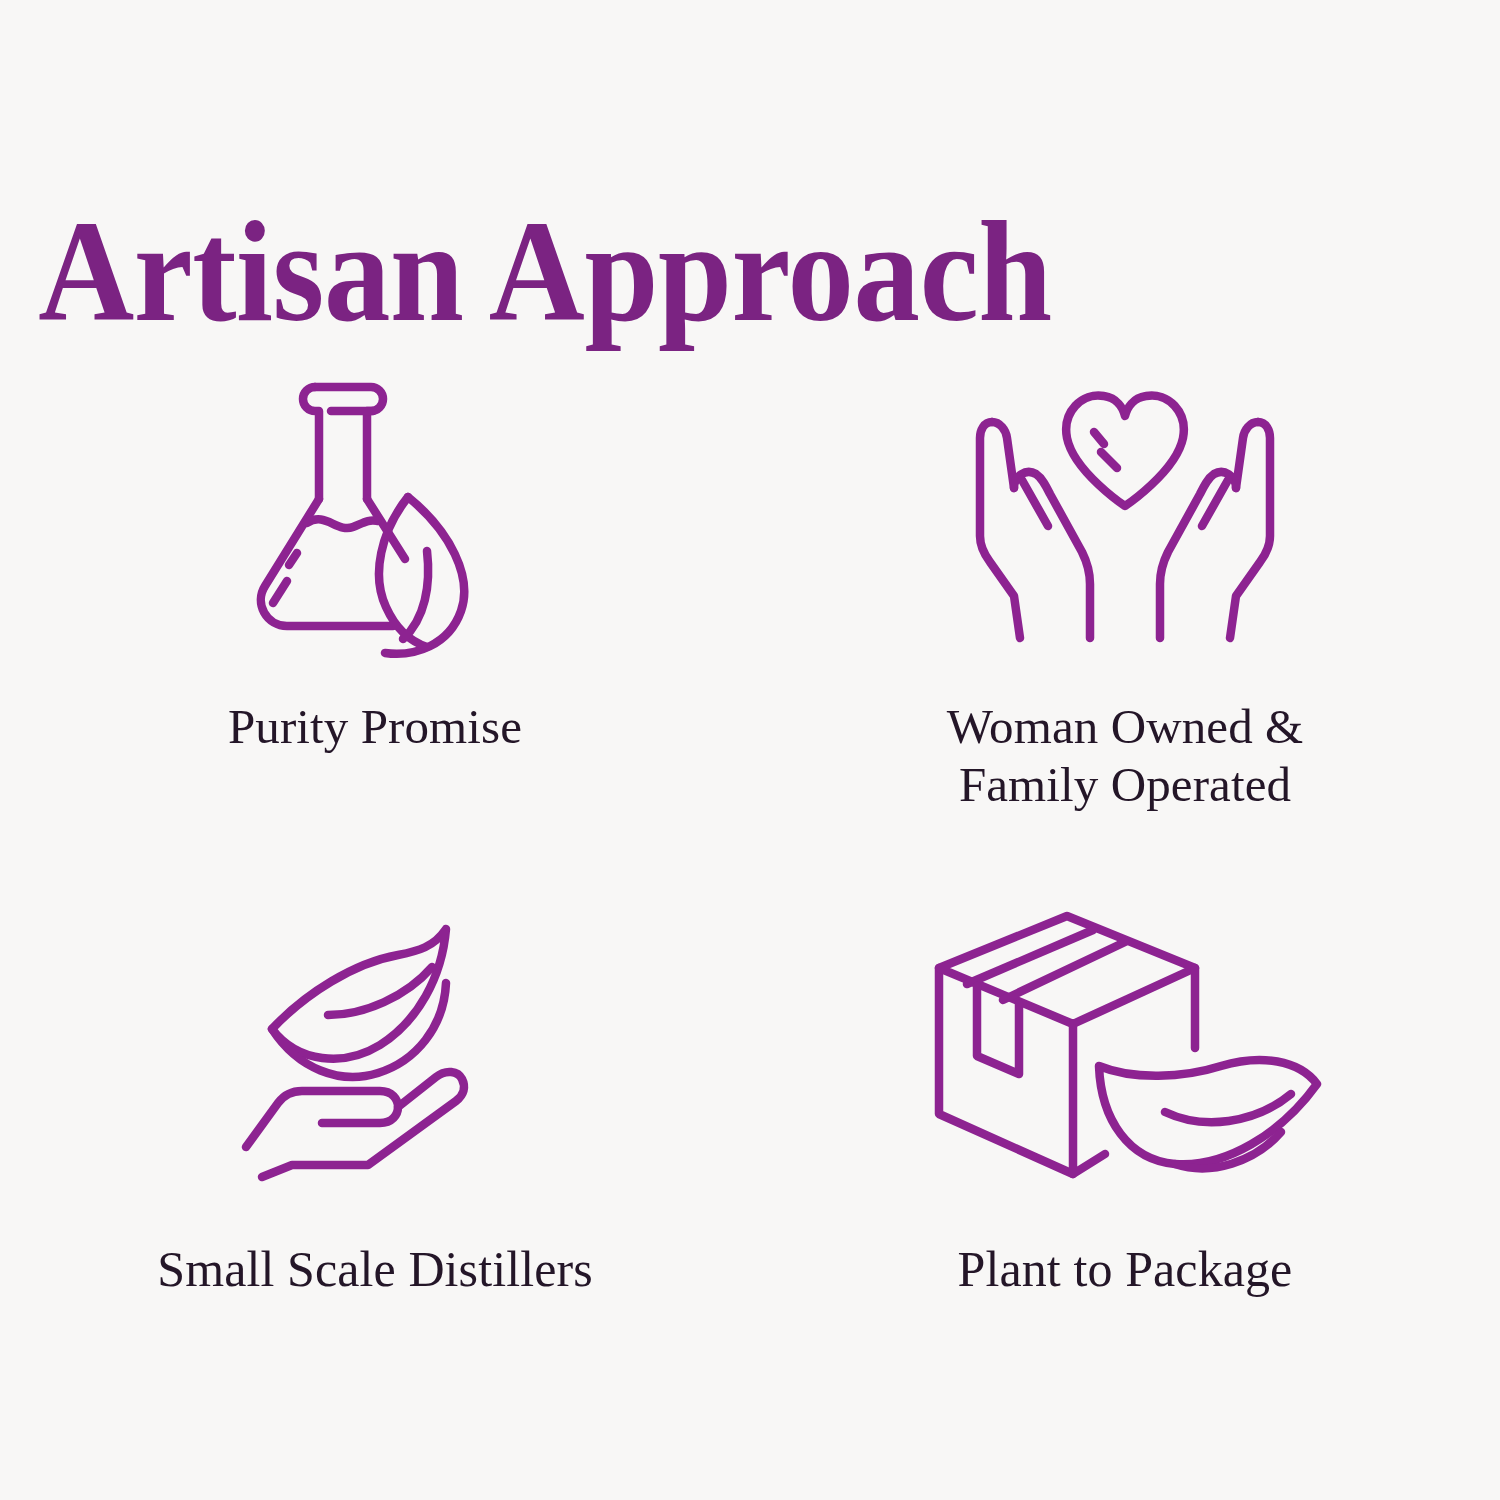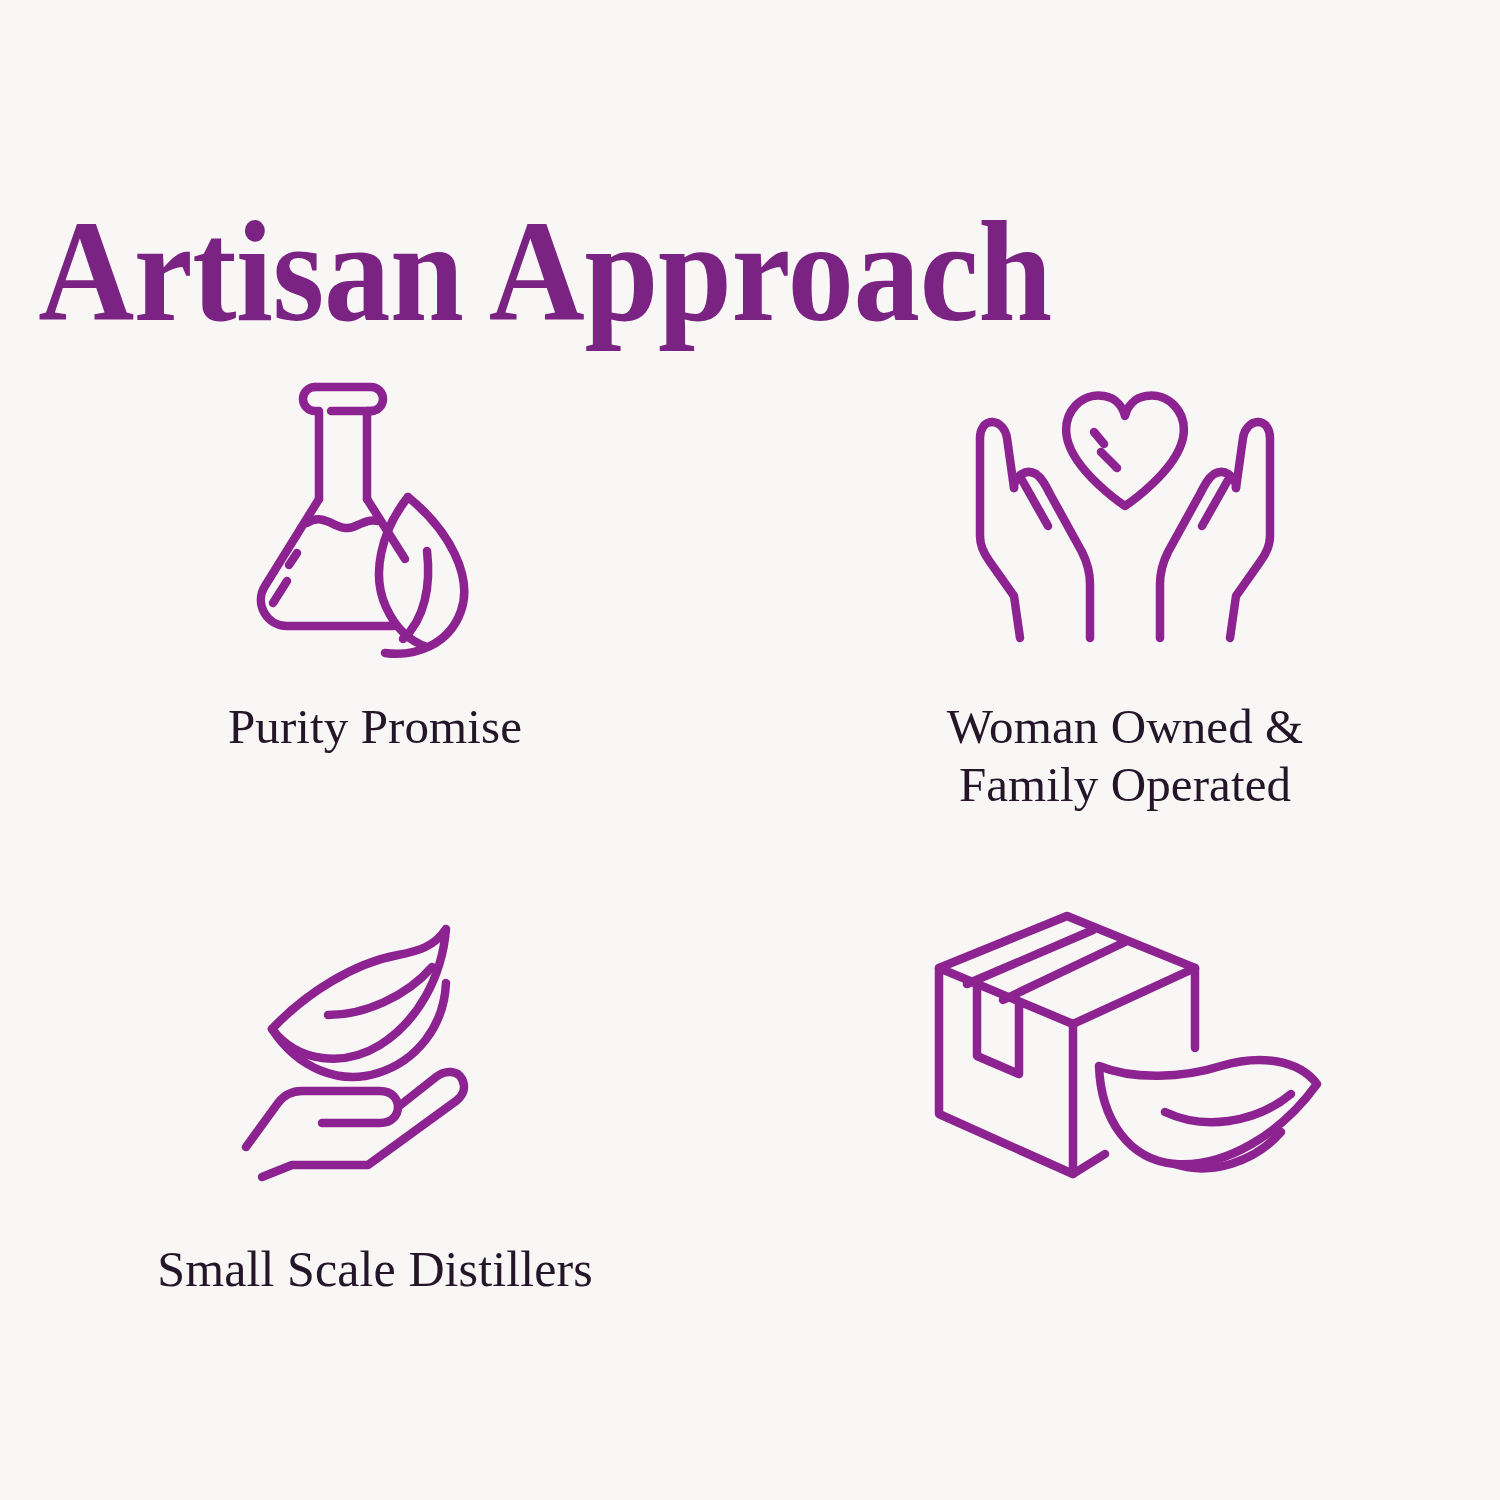--- a/index.html
+++ b/index.html
@@ -254,16 +254,17 @@
                    C208 174 258 172 296 160
                    C336 148 374 154 392 178
                    C356 228 300 262 250 258
                    C204 254 176 214 174 160 Z"></path>
           <path class="ico-stroke" d="M240 206
                    C278 224 330 218 366 188"></path>
           <path class="ico-stroke" d="M356 226
                    C330 256 286 270 250 258"></path>
         </svg>
       </div>
+      <div class="feature-label">Plant to Package</div>
     </div>
 
   </div>
 </div>
 
 </body></html>

